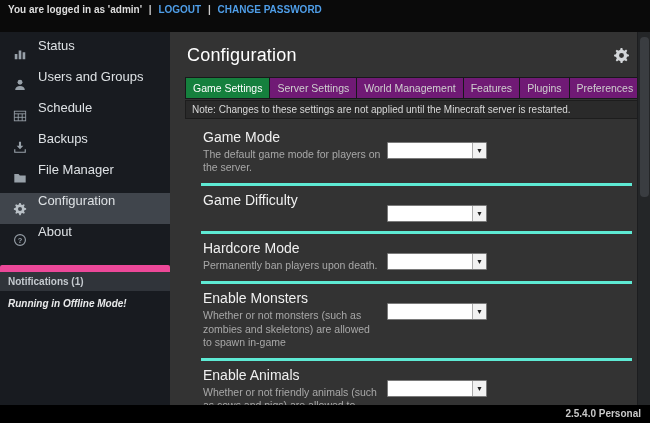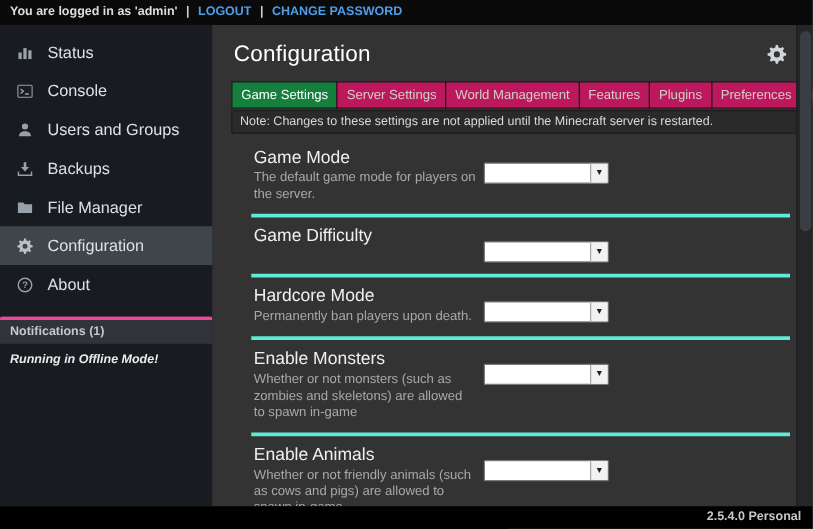--- a/index.html
+++ b/index.html
@@ -5,58 +5,58 @@
   * { margin:0; padding:0; box-sizing:border-box; }
   html,body { width:650px; height:423px; overflow:hidden; }
   body {
     font-family:"Liberation Sans", sans-serif;
     background:#333333;
     position:relative;
   }
 
   
   .topbar {
-    height:20px; background:#0a0a0a; color:#dddddd;
+    height:32px; background:#0a0a0a; color:#dddddd;
     font-size:10px; font-weight:bold; line-height:20px;
     padding:0 8px; white-space:nowrap;
   }
   .topbar a { color:#4f9ee8; text-decoration:none; cursor:pointer; }
   .topbar .pipe { color:#cccccc; margin:0 4px; }
 
   
   .app { display:flex; height:385px; }
 
   
   .sidebar {
     width:170px; flex:0 0 170px; background:#181b20;
     display:flex; flex-direction:column; padding-top:6px;
   }
   .side-item {
-    height:31px; display:flex; align-items:center;
+    height:31px; display:flex; 
     padding-left:12px; color:#dde1e4; font-size:13px; cursor:pointer;
   }
   .side-item.active { background:#40454c; }
   .side-icon { width:15px; margin-right:11px; display:inline-flex; align-items:center; justify-content:center; }
   .notif-header {
     margin-top:10px; background:#30343a; color:#c4c9ce;
     font-size:10px; font-weight:bold; padding:4px 8px;
-    border-top:3px solid #ec4899; border-radius:2px 2px 0 0;
+    border-top:7px solid #ec4899; border-radius:2px 2px 0 0;
   }
   .notif-body { padding:6px 8px; font-size:9.5px; color:#9aa0a5; line-height:1.32;font-style:italic; }
   .notif-title { color:#e9eaeb; font-weight:bold; font-size:10px; margin-bottom:2px; }
 
   
   .main { flex:1; background:#333333; position:relative; padding-left:15px; overflow:hidden; }
   .main-header { display:flex; justify-content:space-between; align-items:center; padding:13px 2px 11px 2px; width:447px; }
   .main-title { color:#ffffff; font-size:18px; font-weight:normal; letter-spacing:0.2px; }
   .gear-button { cursor:pointer; display:inline-flex; }
 
   .tabs { display:flex; font-size:10.5px; width:460px; }
   .tab {
-    padding:4px 7px 4px 7px; background:#be185d; color:#cfcfcf;
+    padding:4px 7px 4px 7px; background:#701a75; color:#cfcfcf;
     border:1px solid #17181a; border-right:none; cursor:pointer; white-space:nowrap;
   }
   .tab:last-child { border-right:1px solid #17181a; }
   .tab.active { background:#15803d; color:#ffffff; }
 
   .notebar {
     margin-top:1px; width:510px; background:#2a2a2a;
     border:1px solid #1d1d1d; color:#d8d8d8;
     font-size:10px; padding:3px 6px;
   }
@@ -115,41 +115,40 @@
       <span class="side-icon">
         <svg width="14" height="14" viewBox="0 0 16 16">
             <rect x="2" y="8" width="3" height="6" fill="#98a1a9"></rect>
             <rect x="6.5" y="4" width="3" height="10" fill="#98a1a9"></rect>
             <rect x="11" y="6" width="3" height="8" fill="#98a1a9"></rect>
           </svg>
       </span>
       <span class="side-label">Status</span>
     </div>
 
-    <div class="side-item">
-      <span class="side-icon">
-        <svg width="14" height="14" viewBox="0 0 16 16">
-            <rect x="1.5" y="2.5" width="13" height="11" rx="1" fill="none" stroke="#98a1a9"></rect>
-            <path d="M4 6l2.5 2L4 10" fill="none" stroke="#98a1a9" stroke-width="1.3"></path>
-            <path d="M8 10.5h3.5" stroke="#98a1a9" stroke-width="1.3"></path>
-          </svg>
-      </span>
-      <span class="side-label">Console</span>
-    </div>
 
     <div class="side-item">
       <span class="side-icon">
         <svg width="14" height="14" viewBox="0 0 16 16">
             <circle cx="8" cy="4.8" r="2.8" fill="#98a1a9"></circle>
             <path d="M2.5 13.8c0-3.1 2.5-4.6 5.5-4.6s5.5 1.5 5.5 4.6z" fill="#98a1a9"></path>
           </svg>
       </span>
       <span class="side-label">Users and Groups</span>
     </div>
 
+    <div class="side-item">
+      <span class="side-icon">
+        <svg width="14" height="14" viewBox="0 0 16 16">
+            <rect x="1.5" y="2.5" width="13" height="11" fill="none" stroke="#98a1a9"></rect>
+            <path d="M1.5 5.5h13M6 5.5v8M10.5 5.5v8M1.5 9.5h13" stroke="#98a1a9" fill="none"></path>
+          </svg>
+      </span>
+      <span class="side-label">Schedule</span>
+    </div>
 
     <div class="side-item">
       <span class="side-icon">
         <svg width="14" height="14" viewBox="0 0 16 16">
             <path d="M6.8 2h2.4v4.5h2.6L8 10.5 4.2 6.5h2.6z" fill="#98a1a9"></path>
             <path d="M2 10.5V14h12v-3.5" fill="none" stroke="#98a1a9" stroke-width="1.3"></path>
           </svg>
       </span>
       <span class="side-label">Backups</span>
     </div>

